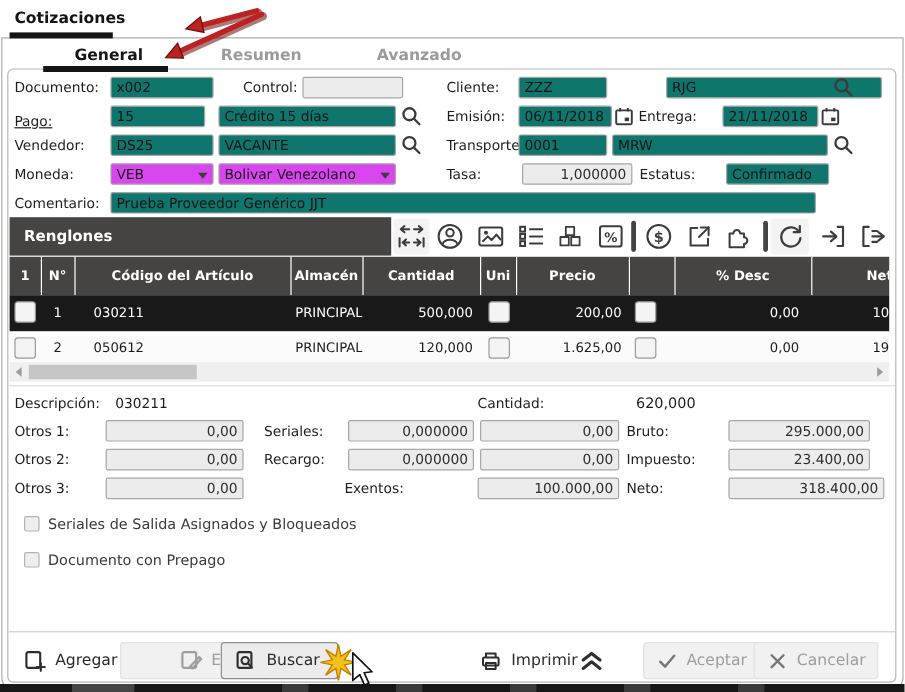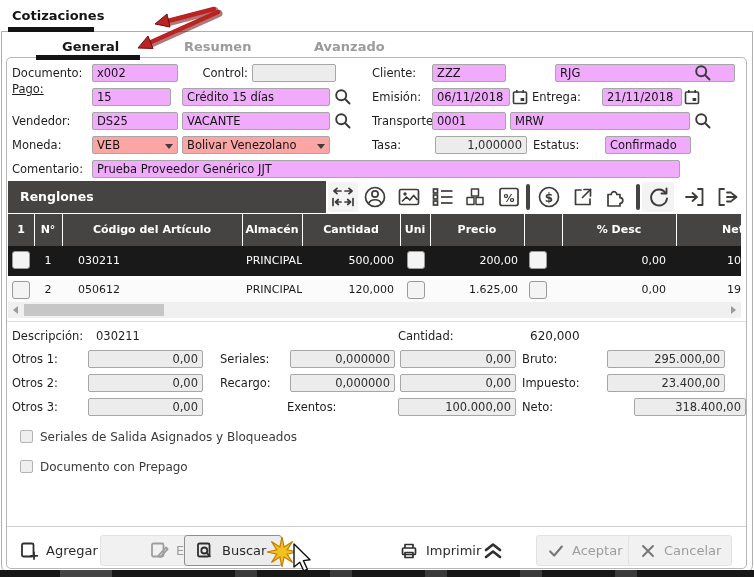--- a/index.html
+++ b/index.html
@@ -1,25 +1,25 @@
 <!DOCTYPE html>
 <html><head>
 <meta charset="utf-8">
 <style>
   html,body{margin:0;padding:0;background:#fff;}
   #app{position:relative;width:754px;height:577px;background:#fff;overflow:hidden;
        font-family:"DejaVu Sans","Liberation Sans",sans-serif;font-size:11.5px;color:#1e1e1e;}
   .abs{position:absolute;}
   .lbl{position:absolute;white-space:nowrap;color:#1e1e1e;}
-  .inp{position:absolute;height:18px;box-sizing:border-box;background:#f0abfc;border:1px solid #a6a6a6;
+  .inp{position:absolute;height:18px;box-sizing:border-box;background:#0f766e;border:1px solid #a6a6a6;
        border-radius:2px;font-size:11.5px;color:#141414;padding:1px 4px;line-height:14px;
        white-space:nowrap;overflow:hidden;}
   .inp.dis{background:#ececec;color:#2e2e2e;}
   .inp.num{text-align:right;}
-  .sel{position:absolute;height:18px;box-sizing:border-box;background:#fca5a5;border:1px solid #a6a6a6;
+  .sel{position:absolute;height:18px;box-sizing:border-box;background:#d946ef;border:1px solid #a6a6a6;
        border-radius:2px;font-size:11.5px;color:#141414;padding:1px 16px 1px 4px;line-height:14px;white-space:nowrap;}
   .caret{position:absolute;right:4px;top:7px;width:0;height:0;border-left:4px solid transparent;
        border-right:4px solid transparent;border-top:5px solid #3c3c3c;}
   .tab{position:absolute;font-weight:bold;font-size:13px;white-space:nowrap;}
   .bar{position:absolute;background:#141414;}
   .frame{position:absolute;border:1px solid #adadad;box-sizing:border-box;}
   .darkbar{position:absolute;background:#454442;}
   .hcell{position:absolute;top:0;height:32px;line-height:32px;text-align:center;color:#fff;
          font-weight:bold;font-size:11px;white-space:nowrap;}
   .vsep{position:absolute;top:0;width:1px;height:32px;background:#fff;}
@@ -65,21 +65,21 @@
     <path d="M98,12 L29,43" stroke="#bb2222" stroke-width="4.5" fill="none" stroke-linecap="round"></path>
     <polygon points="35,24 47,14 50,27" fill="#bb2222" stroke="#6e0d0d" stroke-width="1"></polygon>
     <polygon points="18,48 28,36 33,48.5" fill="#bb2222" stroke="#6e0d0d" stroke-width="1"></polygon>
   </svg>
 
   <div class="lbl" style="left:12px;top:66px;">Documento:</div>
   <div class="inp" style="left:92px;top:64px;width:86px;">x002</div>
   <div class="lbl" style="left:200px;top:66px;width:48px;text-align:right;">Control:</div>
   <div class="inp dis" style="left:252px;top:64px;width:84px;"></div>
 
-  <div class="lbl" style="left:12px;top:82px;text-decoration:underline;">Pago:</div>
+  <div class="lbl" style="left:12px;top:94px;text-decoration:underline;">Pago:</div>
   <div class="inp" style="left:92px;top:88px;width:79px;">15</div>
   <div class="inp" style="left:182px;top:88px;width:148px;">Crédito 15 días</div>
   <svg class="abs" style="left:334px;top:88px;" width="18" height="18" viewBox="0 0 18 18">
       <circle cx="7.2" cy="7.2" r="5" fill="none" stroke="#3a3a3a" stroke-width="1.9"></circle>
       <line x1="11" y1="11" x2="15.5" y2="15.5" stroke="#3a3a3a" stroke-width="1.9" stroke-linecap="round"></line>
     </svg>
 
   <div class="lbl" style="left:12px;top:114px;">Vendedor:</div>
   <div class="inp" style="left:92px;top:112px;width:86px;">DS25</div>
   <div class="inp" style="left:182px;top:112px;width:148px;">VACANTE</div>
@@ -295,21 +295,21 @@
   <div class="inp dis num" style="left:290px;top:374px;width:105px;">0,000000</div>
   <div class="inp dis num" style="left:400px;top:374px;width:116px;">0,00</div>
   <div class="lbl" style="left:522px;top:376px;">Impuesto:</div>
   <div class="inp dis num" style="left:607px;top:374px;width:118px;">23.400,00</div>
 
   <div class="lbl" style="left:12px;top:400px;">Otros 3:</div>
   <div class="inp dis num" style="left:88px;top:398px;width:115px;">0,00</div>
   <div class="lbl" style="left:287px;top:400px;">Exentos:</div>
   <div class="inp dis num" style="left:398px;top:398px;width:118px;">100.000,00</div>
   <div class="lbl" style="left:522px;top:400px;">Neto:</div>
-  <div class="inp dis num" style="left:634px;top:398px;width:112px;">318.400,00</div>
+  <div class="inp dis num" style="left:607px;top:398px;width:130px;">318.400,00</div>
 
   <div class="chk" style="left:20px;top:430px;"></div>
   <div class="lbl" style="left:40px;top:430px;font-size:12px;color:#3a3a3a;">Seriales de Salida Asignados y Bloqueados</div>
   <div class="chk" style="left:20px;top:460px;"></div>
   <div class="lbl" style="left:40px;top:460px;font-size:12px;color:#3a3a3a;">Documento con Prepago</div>
 
   <div class="abs" style="left:7px;top:526px;width:739px;height:1px;background:#cfcfcf;"></div>
 
   <div class="btn plain" style="left:8px;top:535px;">
     <svg width="20" height="20" viewBox="0 0 20 20">

